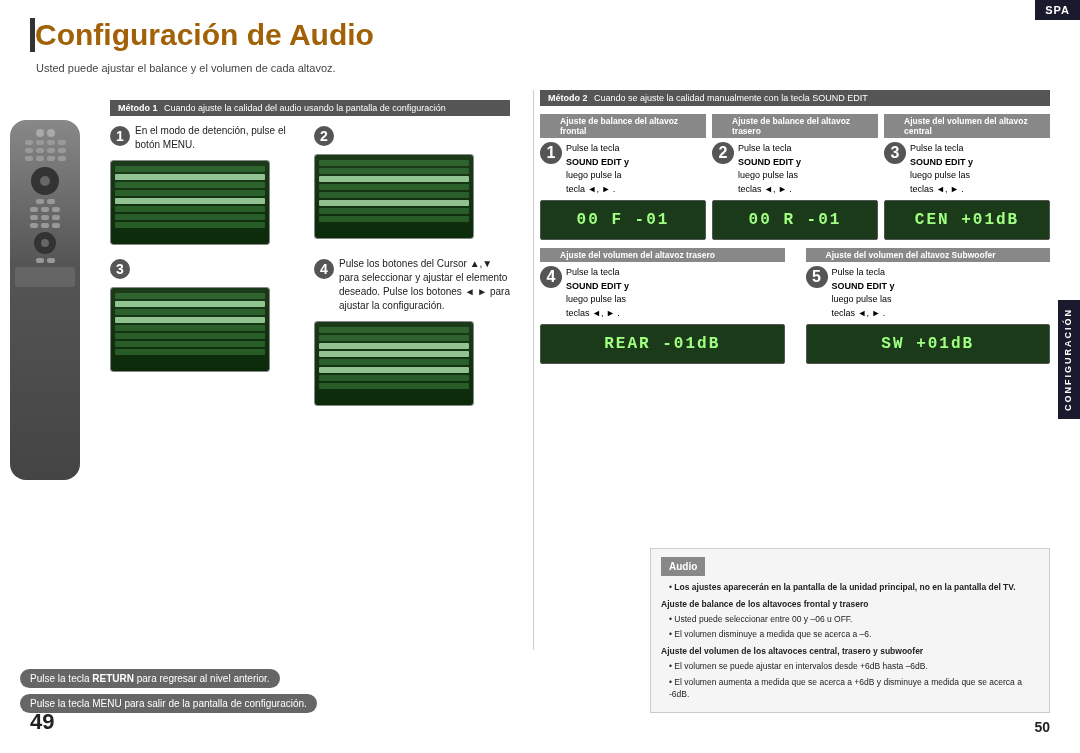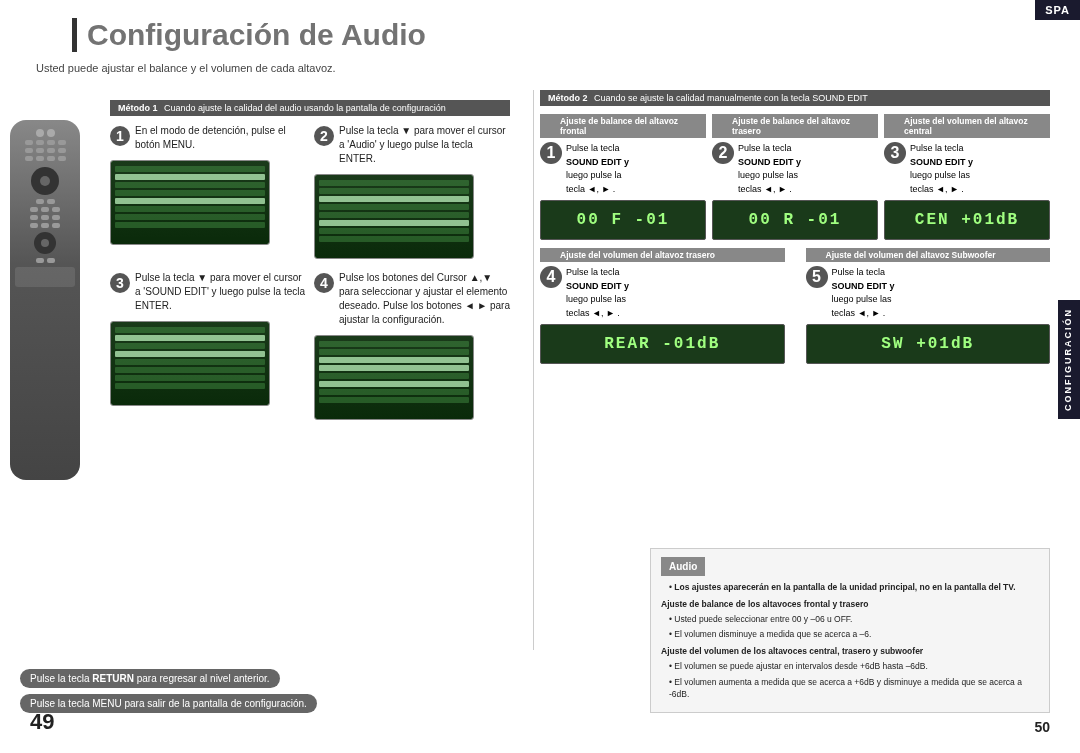--- a/index.html
+++ b/index.html
@@ -61,24 +61,22 @@
       text-align: center;
     }
 
     
     .page-title {
       position: absolute;
       top: 18px;
       left: 30px;
       font-size: 30px;
       font-weight: bold;
-      color: #737373;
+      color: #a16207;
       border-left: 5px solid #333;
-      padding-left: 10px;
-      margin-left: 42px;
     }
 
     
     .page-subtitle {
       position: absolute;
       top: 62px;
       left: 36px;
       font-size: 11px;
       color: #444;
     }
@@ -392,40 +390,38 @@
             <div class="screen-line"></div>
             <div class="screen-line"></div>
             <div class="screen-line"></div>
           </div>
         </div>
       </div>
 
       <div class="step-block">
         <div class="step-header">
           <div class="step-num">2</div>
-          <div class="step-text">Pulse la tecla ▼ para mover el cursor a 'Audio' y luego pulse la tecla ENTER.</div>
         </div>
         <div class="screen-thumb">
           <div class="screen-thumb-inner">
             <div class="screen-line"></div>
             <div class="screen-line"></div>
             <div class="screen-line highlight"></div>
             <div class="screen-line"></div>
             <div class="screen-line"></div>
             <div class="screen-line highlight"></div>
             <div class="screen-line"></div>
             <div class="screen-line"></div>
           </div>
         </div>
       </div>
 
       <div class="step-block">
         <div class="step-header">
           <div class="step-num">3</div>
-          <div class="step-text">Pulse la tecla ▼ para mover el cursor a 'SOUND EDIT' y luego pulse la tecla ENTER.</div>
         </div>
         <div class="screen-thumb">
           <div class="screen-thumb-inner">
             <div class="screen-line"></div>
             <div class="screen-line highlight"></div>
             <div class="screen-line"></div>
             <div class="screen-line highlight"></div>
             <div class="screen-line"></div>
             <div class="screen-line"></div>
             <div class="screen-line"></div>

